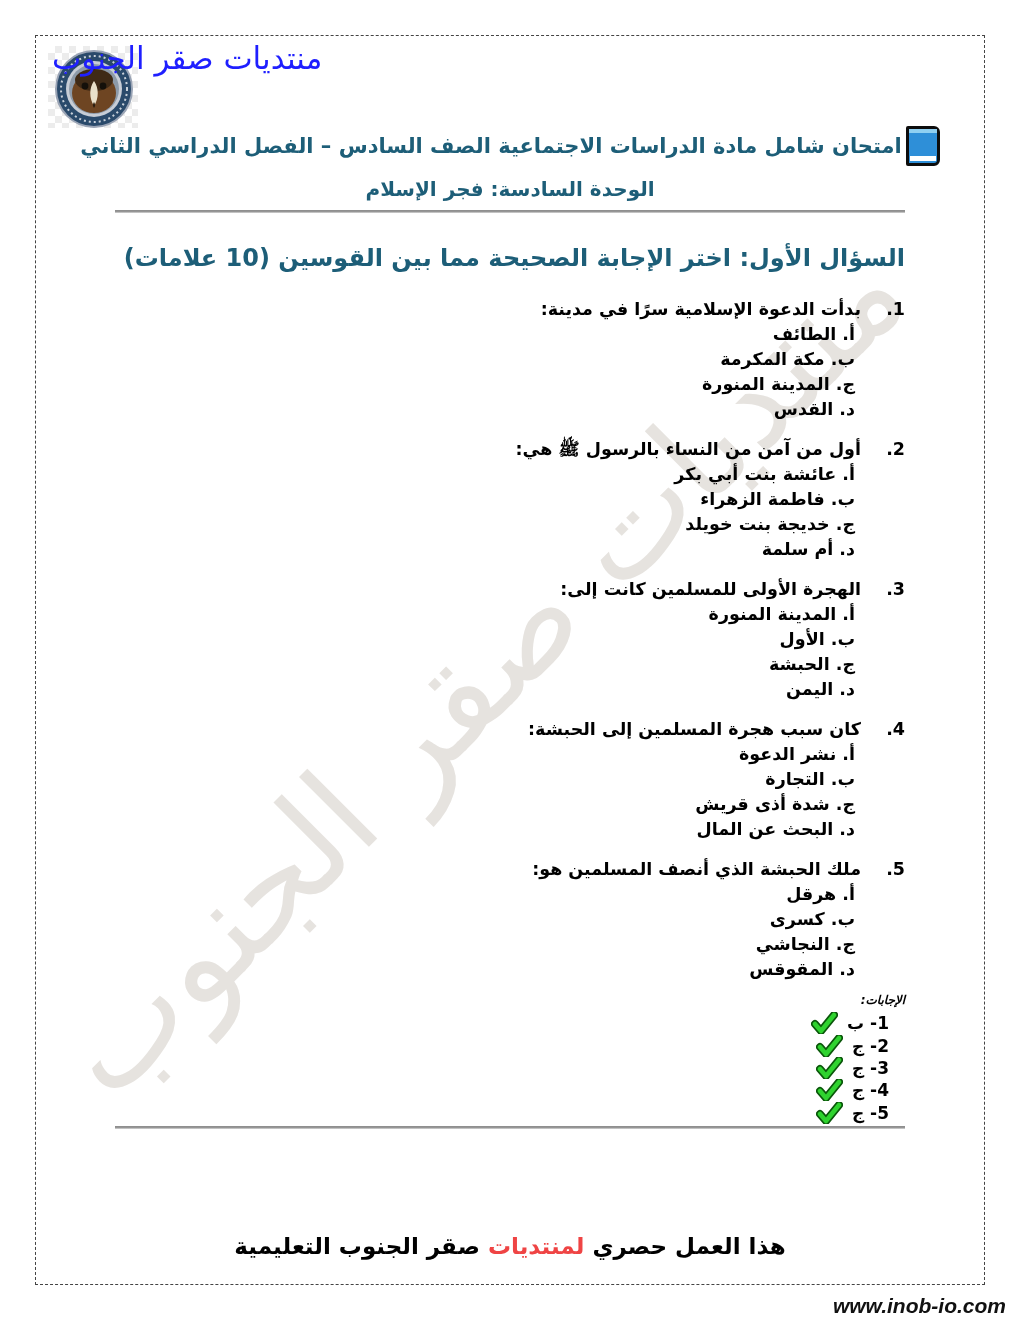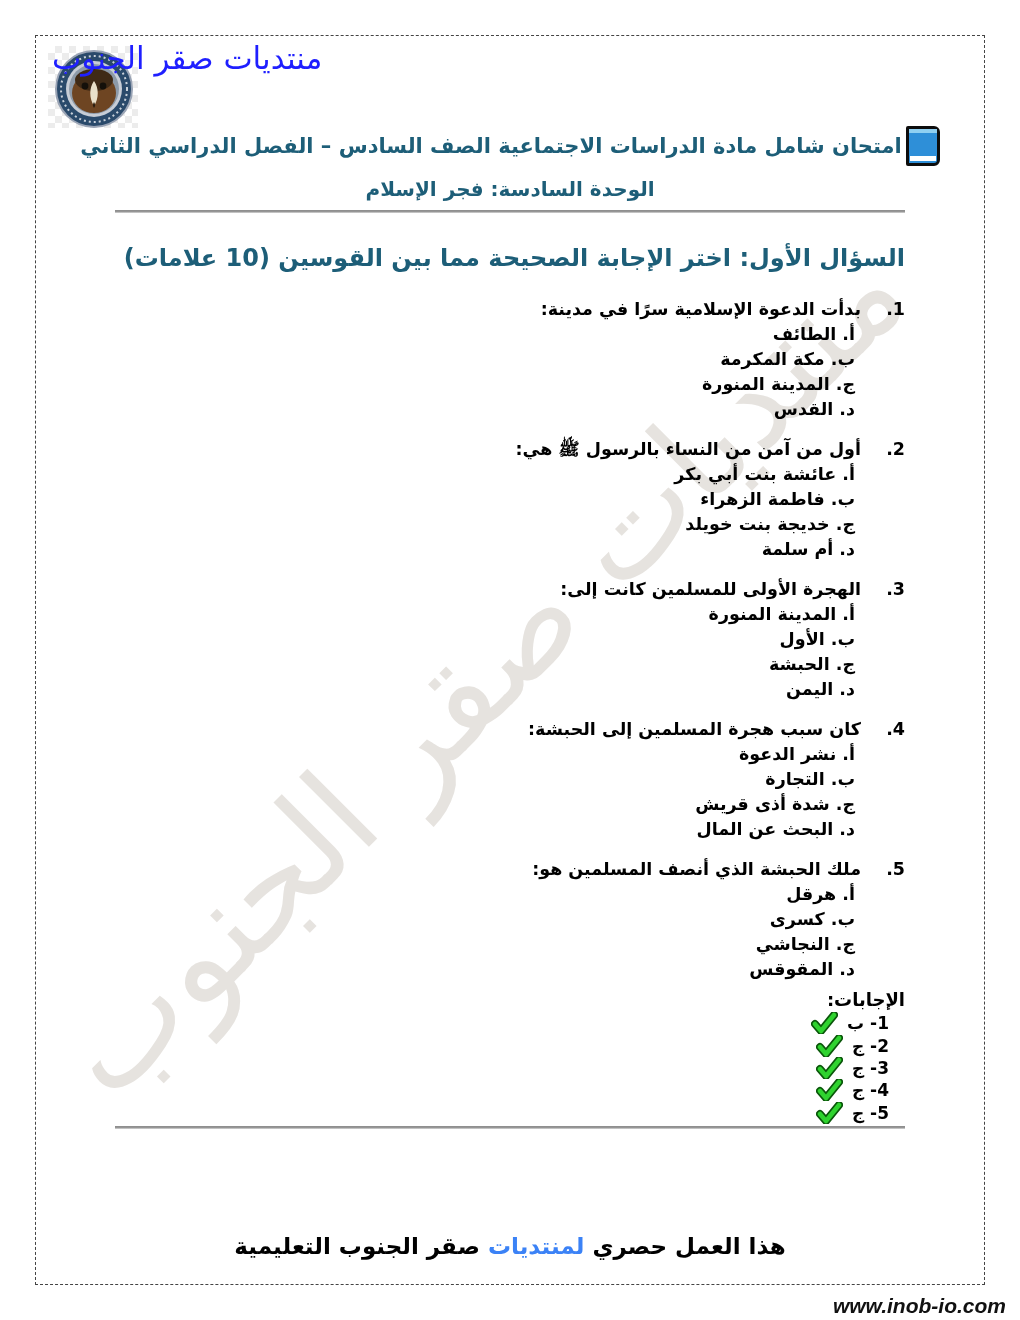--- a/index.html
+++ b/index.html
@@ -67,31 +67,31 @@
     margin-top:32px; text-align:right; color:#1d5e78; font-weight:bold;
     font-size:24px; line-height:26px;
   }
   .questions { font-weight:bold; font-size:17.5px; }
   .qblock { margin-top:15px; }
   .qblock.first { margin-top:26px; }
   .qrow { display:flex; direction:rtl; line-height:25px; }
   .qnum { width:44px; flex-shrink:0; }
   .opt { margin-right:50px; line-height:25px; }
   .answers { margin-top:6px; text-align:right; font-weight:bold; }
-  .ans-heading { font-size:18px; line-height:24px; }
+  .ans-heading { font-size:12px; line-height:24px;font-style:italic; }
   .ans-row {
     display:flex; direction:rtl; align-items:center; justify-content:flex-start;
     padding-right:16px; height:22.4px; font-size:17px;
   }
   .check { margin-right:9px; flex-shrink:0; }
   .footer {
     margin-top:102px; text-align:center; font-weight:bold; font-size:23px;
     line-height:30px; color:#000;
   }
-  .footer .link-word { color:#3b82f6; }
+  .footer .link-word { color:#ef4444; }
   .url {
     position:absolute; right:14px; top:1294px; z-index:1;
     font-family:"Liberation Sans", sans-serif; font-weight:bold;
     font-style:italic; font-size:21px; color:#111; direction:ltr;
   }
 </style>
 </head>
 <body>
 
 <div class="page">

